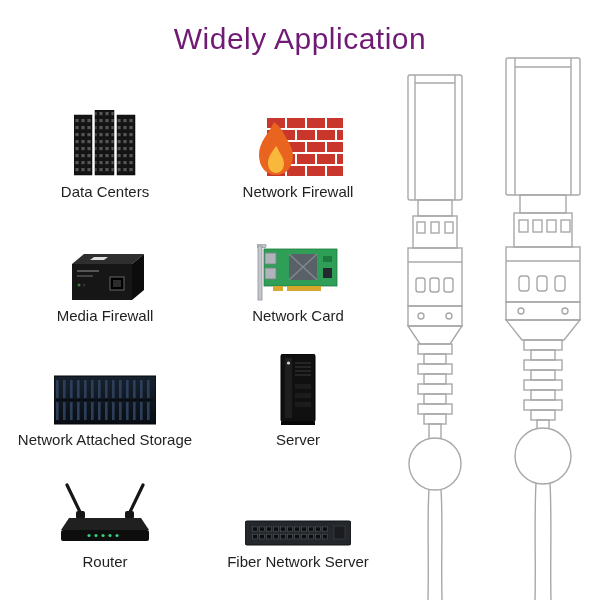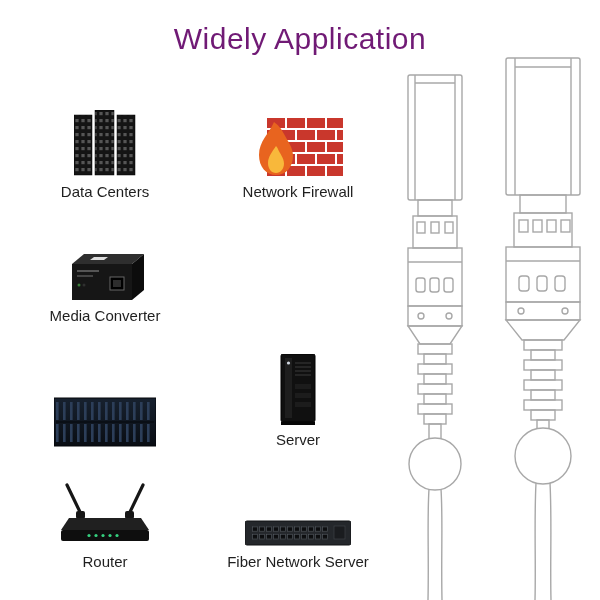--- a/index.html
+++ b/index.html
@@ -92,42 +92,61 @@
         <rect x="6" y="14" width="60" height="36" fill="#161616"></rect>
         <polygon points="24,10 28,7 42,7 38,10" fill="#ddd"></polygon>
         <rect x="11" y="20" width="22" height="2" fill="#555"></rect>
         <rect x="11" y="25" width="16" height="2" fill="#444"></rect>
         <rect x="44" y="27" width="14" height="13" fill="#000" stroke="#666" stroke-width="1"></rect>
         <rect x="47" y="30" width="8" height="7" fill="#2d2d2d"></rect>
         <circle cx="13" cy="35" r="1.5" fill="#3a7d3a"></circle>
         <circle cx="18" cy="35" r="1.5" fill="#2f2f2f"></circle>
       </svg>
     </div>
-    <div class="label">Media Converter</div>
-  </div>
-
+    <div class="label">Media Firewall</div>
+  </div>
+
+  <div class="cell c2 r2">
+    <div class="icon-area">
+      <svg width="82" height="58" viewBox="0 0 82 58">
+        <rect x="0" y="0" width="9" height="3.5" rx="1" fill="#c3c7cc" stroke="#8e949b" stroke-width="0.8"></rect>
+        <rect x="1" y="2" width="4" height="54" fill="#c3c7cc" stroke="#8e949b" stroke-width="0.8"></rect>
+        <rect x="7" y="5" width="73" height="37" fill="#2f9e57" stroke="#1d7a3e" stroke-width="0.8"></rect>
+        <rect x="8" y="9" width="11" height="11" fill="#aeb4ba" stroke="#7c8288" stroke-width="0.8"></rect>
+        <rect x="8" y="24" width="11" height="11" fill="#aeb4ba" stroke="#7c8288" stroke-width="0.8"></rect>
+        <rect x="32" y="10" width="28" height="26" fill="#5a6067"></rect>
+        <path d="M32 10 L60 36 M60 10 L32 36" stroke="#81878e" stroke-width="1.5"></path>
+        <rect x="66" y="12" width="9" height="6" fill="#1d7a3e"></rect>
+        <rect x="66" y="24" width="9" height="10" fill="#23292e"></rect>
+        <rect x="16" y="42" width="10" height="5" fill="#d9a62e"></rect>
+        <rect x="30" y="42" width="34" height="5" fill="#d9a62e"></rect>
+      </svg>
+    </div>
+    <div class="label">Network Card</div>
+  </div>
 
   <div class="cell c1 r3">
     <div class="icon-area">
       <svg width="102" height="52" viewBox="0 0 102 52">
         <defs>
           <linearGradient id="nasg" x1="0" y1="0" x2="0" y2="1">
             <stop offset="0" stop-color="#17212f"></stop>
               <stop offset="1" stop-color="#090d13"></stop>
           </linearGradient>
           <pattern id="nasp" width="7" height="52" patternUnits="userSpaceOnUse">
             <rect x="2" y="0" width="2.6" height="52" fill="#2c3e59"></rect>
           </pattern>
         </defs>
         <rect x="0" y="2" width="102" height="48" fill="url(#nasg)" stroke="#05070a"></rect>
         <rect x="2" y="6" width="98" height="18" fill="url(#nasp)"></rect>
         <rect x="2" y="28" width="98" height="18" fill="url(#nasp)"></rect>
         <rect x="2" y="25" width="98" height="2" fill="#0a0f16"></rect>
       </svg>
     </div>
+    <div class="label">Network Attached Storage</div>
   </div>
 
   <div class="cell c1 r4">
     <div class="icon-area">
       <svg width="96" height="66" viewBox="0 0 96 66">
         <path d="M24 32 L10 3" stroke="#161616" stroke-width="3.2" stroke-linecap="round"></path>
         <path d="M72 32 L86 3" stroke="#161616" stroke-width="3.2" stroke-linecap="round"></path>
         <rect x="19" y="29" width="9" height="8" rx="2" fill="#161616"></rect>
         <rect x="68" y="29" width="9" height="8" rx="2" fill="#161616"></rect>
         <polygon points="12,36 84,36 92,48 4,48" fill="#202020"></polygon>

